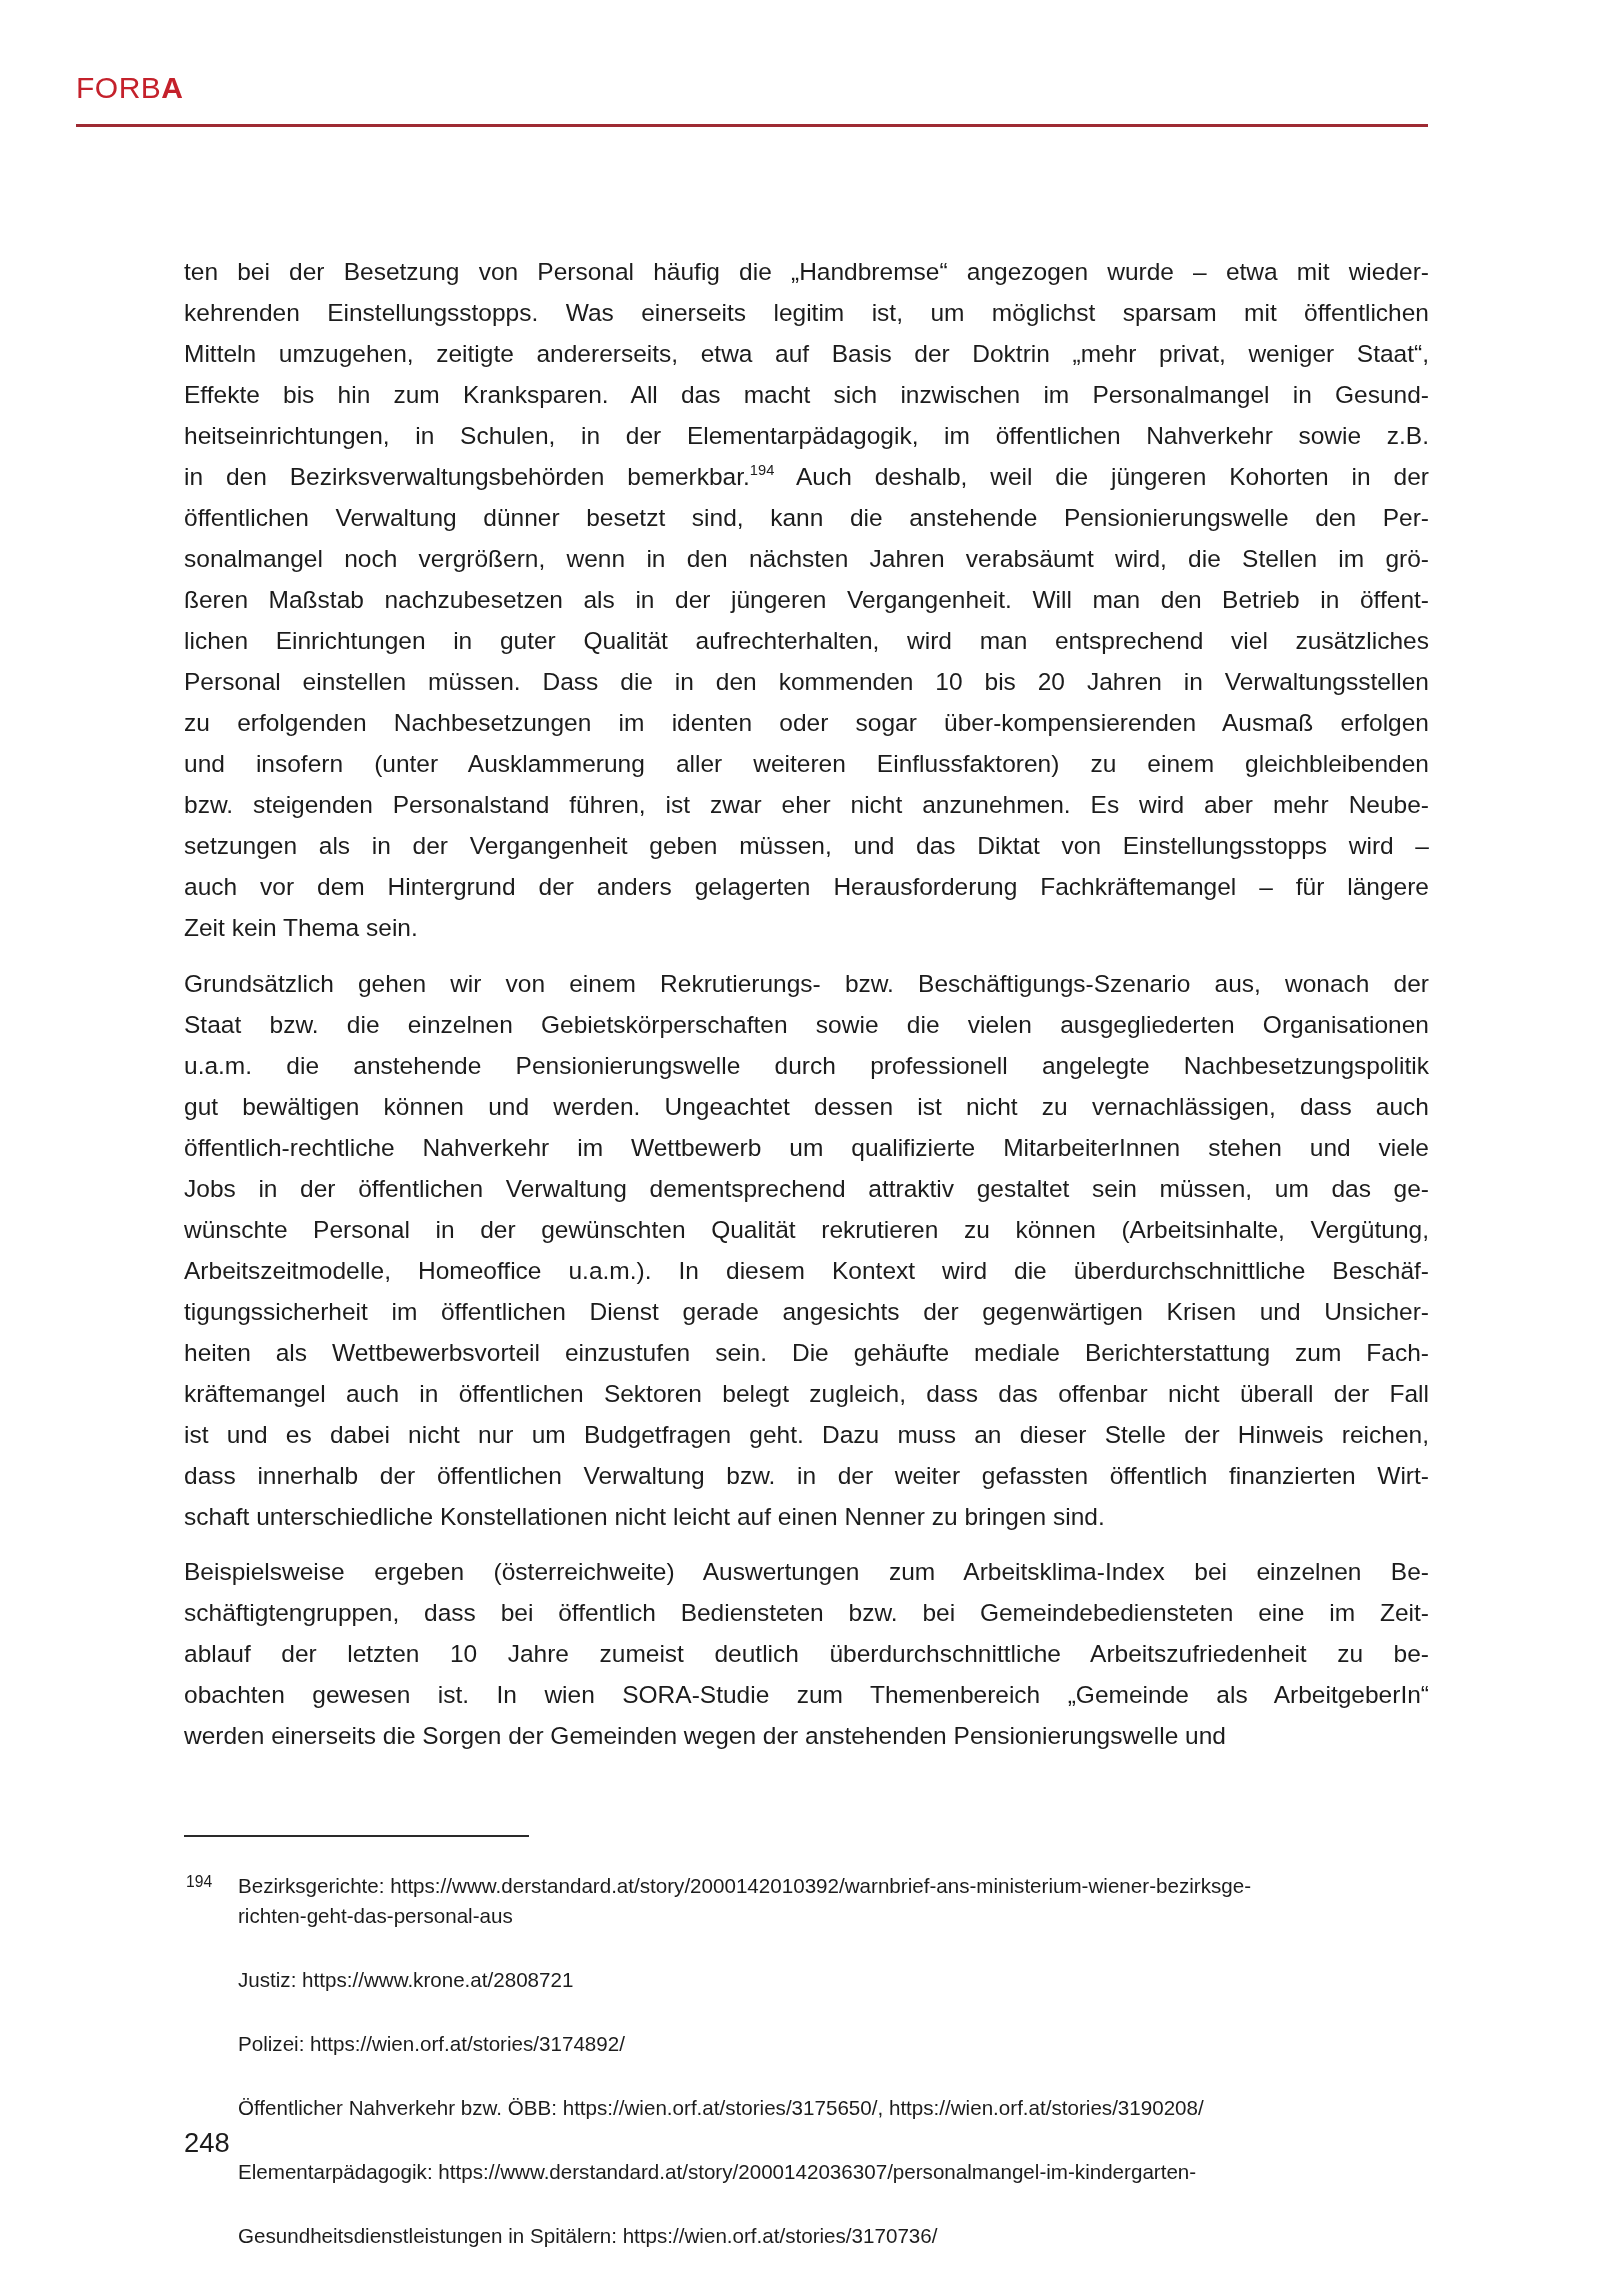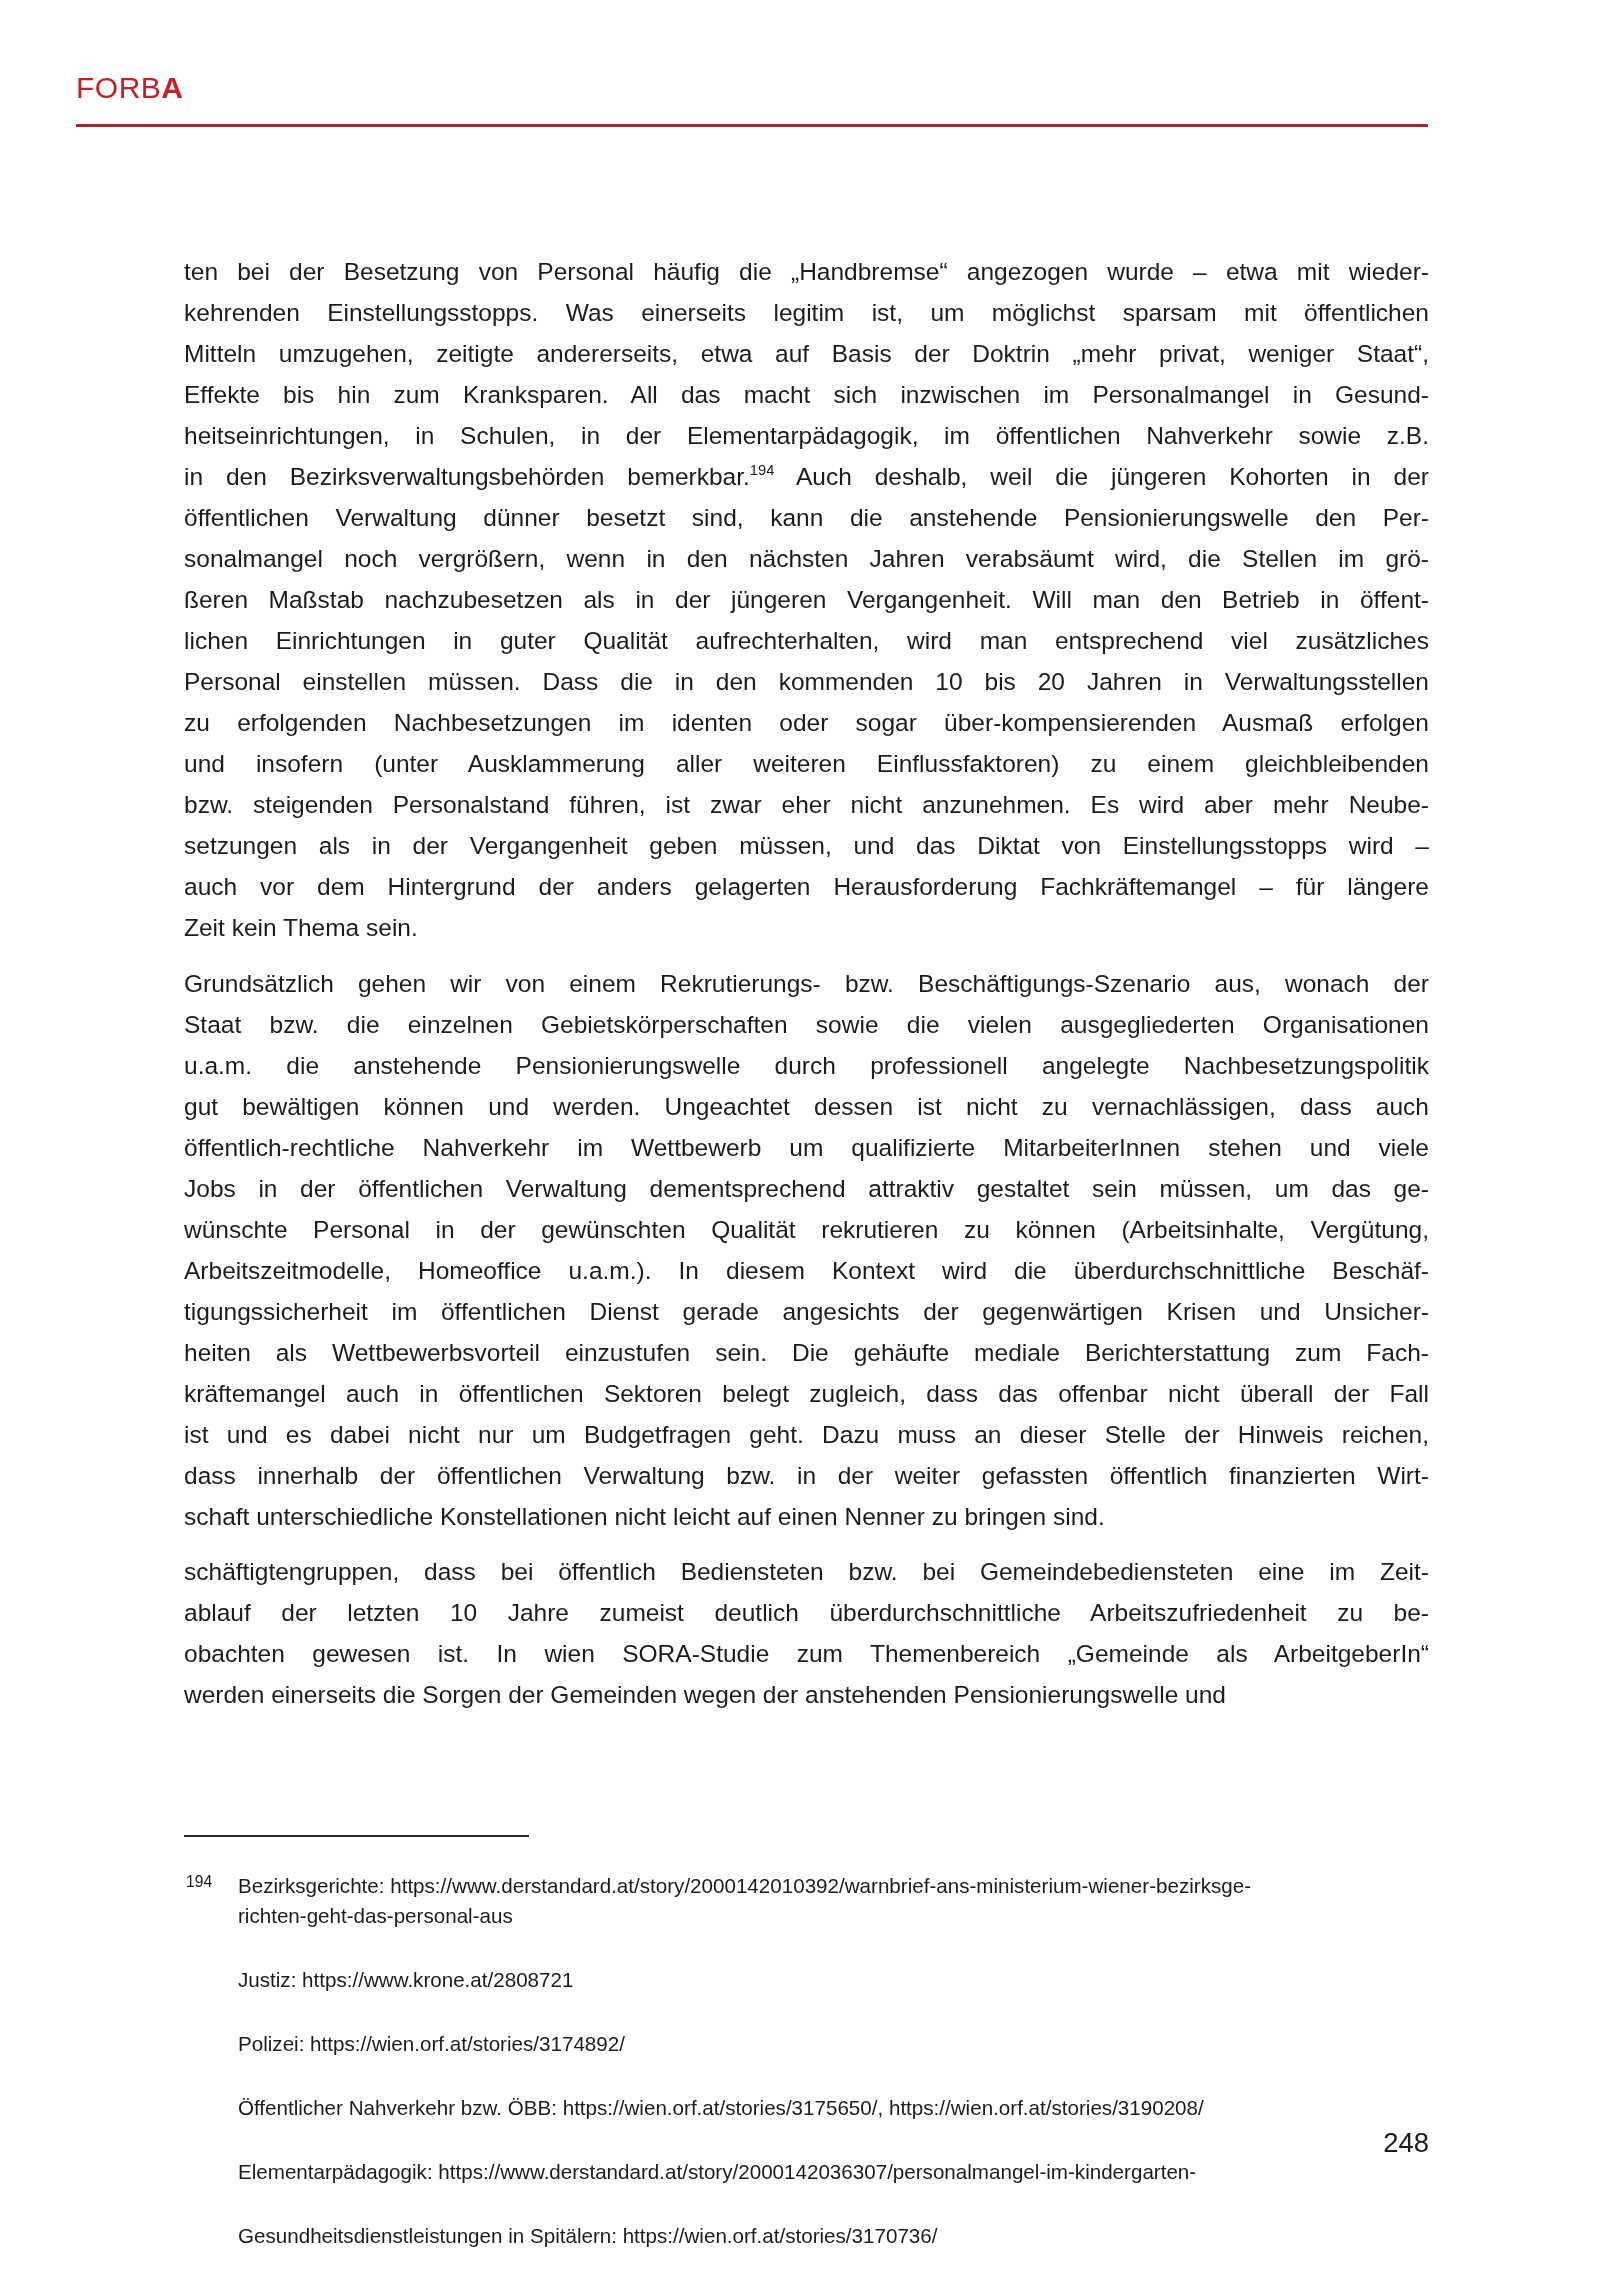--- a/index.html
+++ b/index.html
@@ -92,21 +92,21 @@
     font-size: 15.7px;
   }
   .fn-item { margin-bottom: 5.9px; margin-top: 34px; }
 
   
   .page-num {
     position: absolute;
     top: 2127px;
     left: 184px;
     width: 1245px;
-    text-align: right;
+    text-align: left;
     font-size: 27.4px;
     color: var(--text);
   }
 </style>
 </head>
 <body>
 
 <div class="page">
 
   <header>
@@ -144,20 +144,21 @@
         <div class="line"><span>wünschte Personal in der gewünschten Qualität rekrutieren zu können (Arbeitsinhalte, Vergütung,</span></div>
         <div class="line"><span>Arbeitszeitmodelle, Homeoffice u.a.m.). In diesem Kontext wird die überdurchschnittliche Beschäf-</span></div>
         <div class="line"><span>tigungssicherheit im öffentlichen Dienst gerade angesichts der gegenwärtigen Krisen und Unsicher-</span></div>
         <div class="line"><span>heiten als Wettbewerbsvorteil einzustufen sein. Die gehäufte mediale Berichterstattung zum Fach-</span></div>
         <div class="line"><span>kräftemangel auch in öffentlichen Sektoren belegt zugleich, dass das offenbar nicht überall der Fall</span></div>
         <div class="line"><span>ist und es dabei nicht nur um Budgetfragen geht. Dazu muss an dieser Stelle der Hinweis reichen,</span></div>
         <div class="line"><span>dass innerhalb der öffentlichen Verwaltung bzw. in der weiter gefassten öffentlich finanzierten Wirt-</span></div>
         <div class="line end"><span>schaft unterschiedliche Konstellationen nicht leicht auf einen Nenner zu bringen sind.</span></div>
       </div>
       <div class="para">
+        <div class="line"><span>Beispielsweise ergeben (österreichweite) Auswertungen zum Arbeitsklima-Index bei einzelnen Be-</span></div>
         <div class="line"><span>schäftigtengruppen, dass bei öffentlich Bediensteten bzw. bei Gemeindebediensteten eine im Zeit-</span></div>
         <div class="line"><span>ablauf der letzten 10 Jahre zumeist deutlich überdurchschnittliche Arbeitszufriedenheit zu be-</span></div>
         <div class="line"><span>obachten gewesen ist. In wien SORA-Studie zum Themenbereich „Gemeinde als ArbeitgeberIn“</span></div>
         <div class="line end"><span>werden einerseits die Sorgen der Gemeinden wegen der anstehenden Pensionierungswelle und</span></div>
       </div>
     </main>
 
   <section class="footnotes">
     <div class="fn-rule"></div>
     <div class="fn-body">

